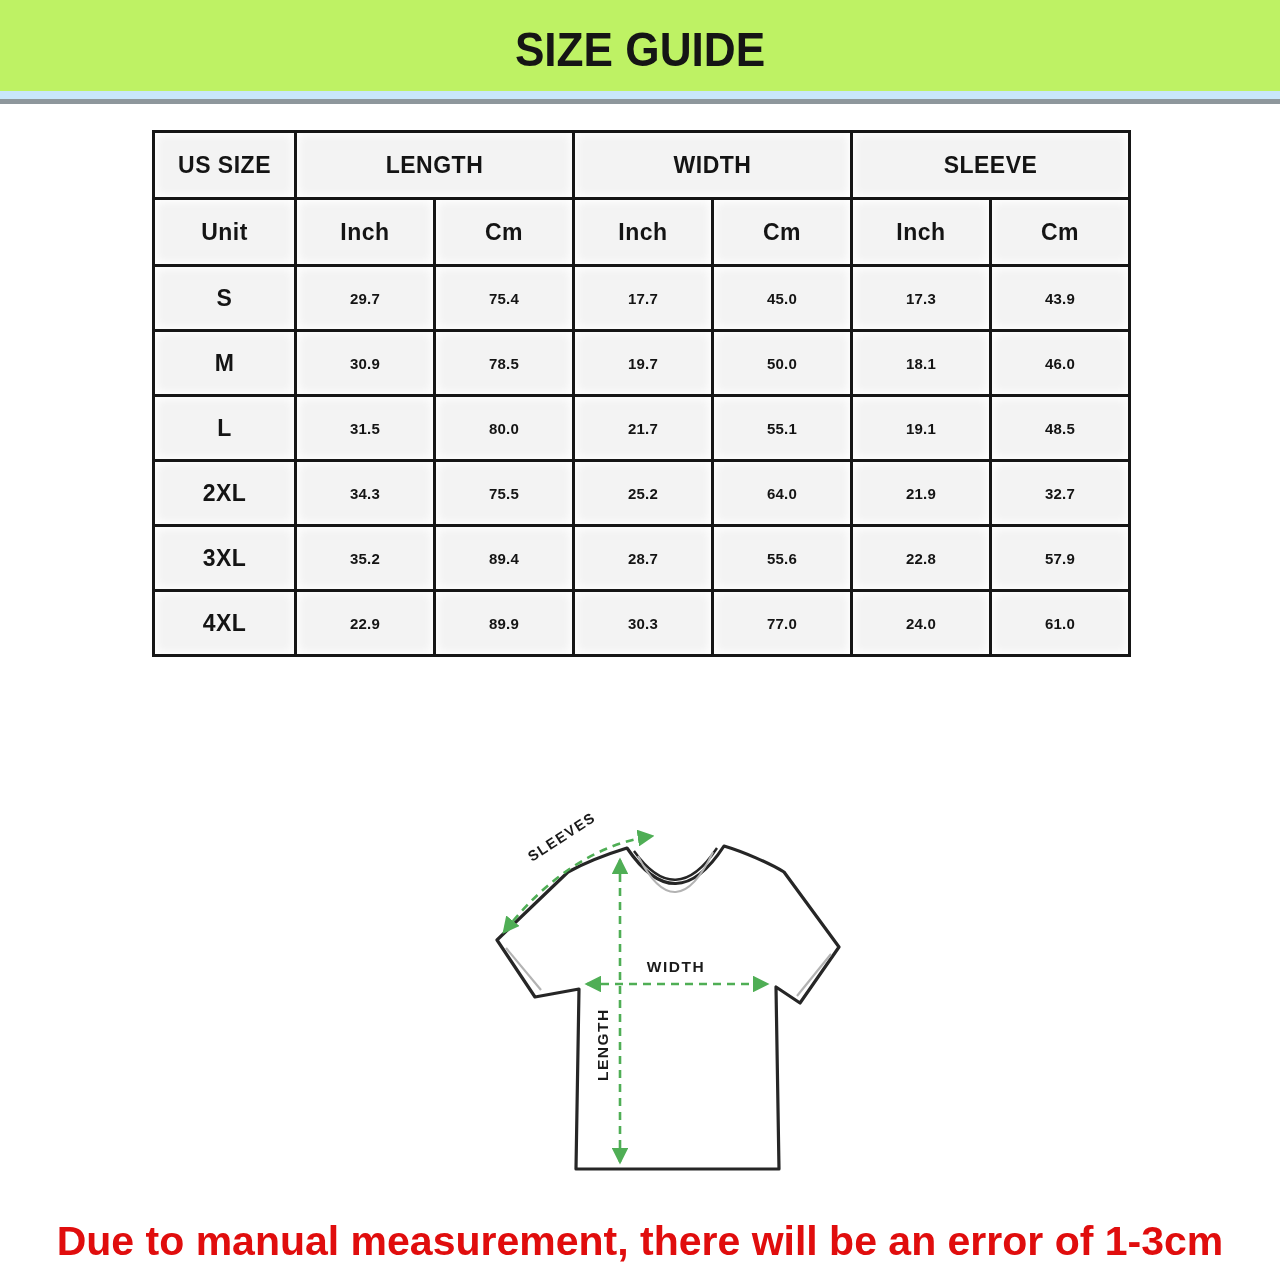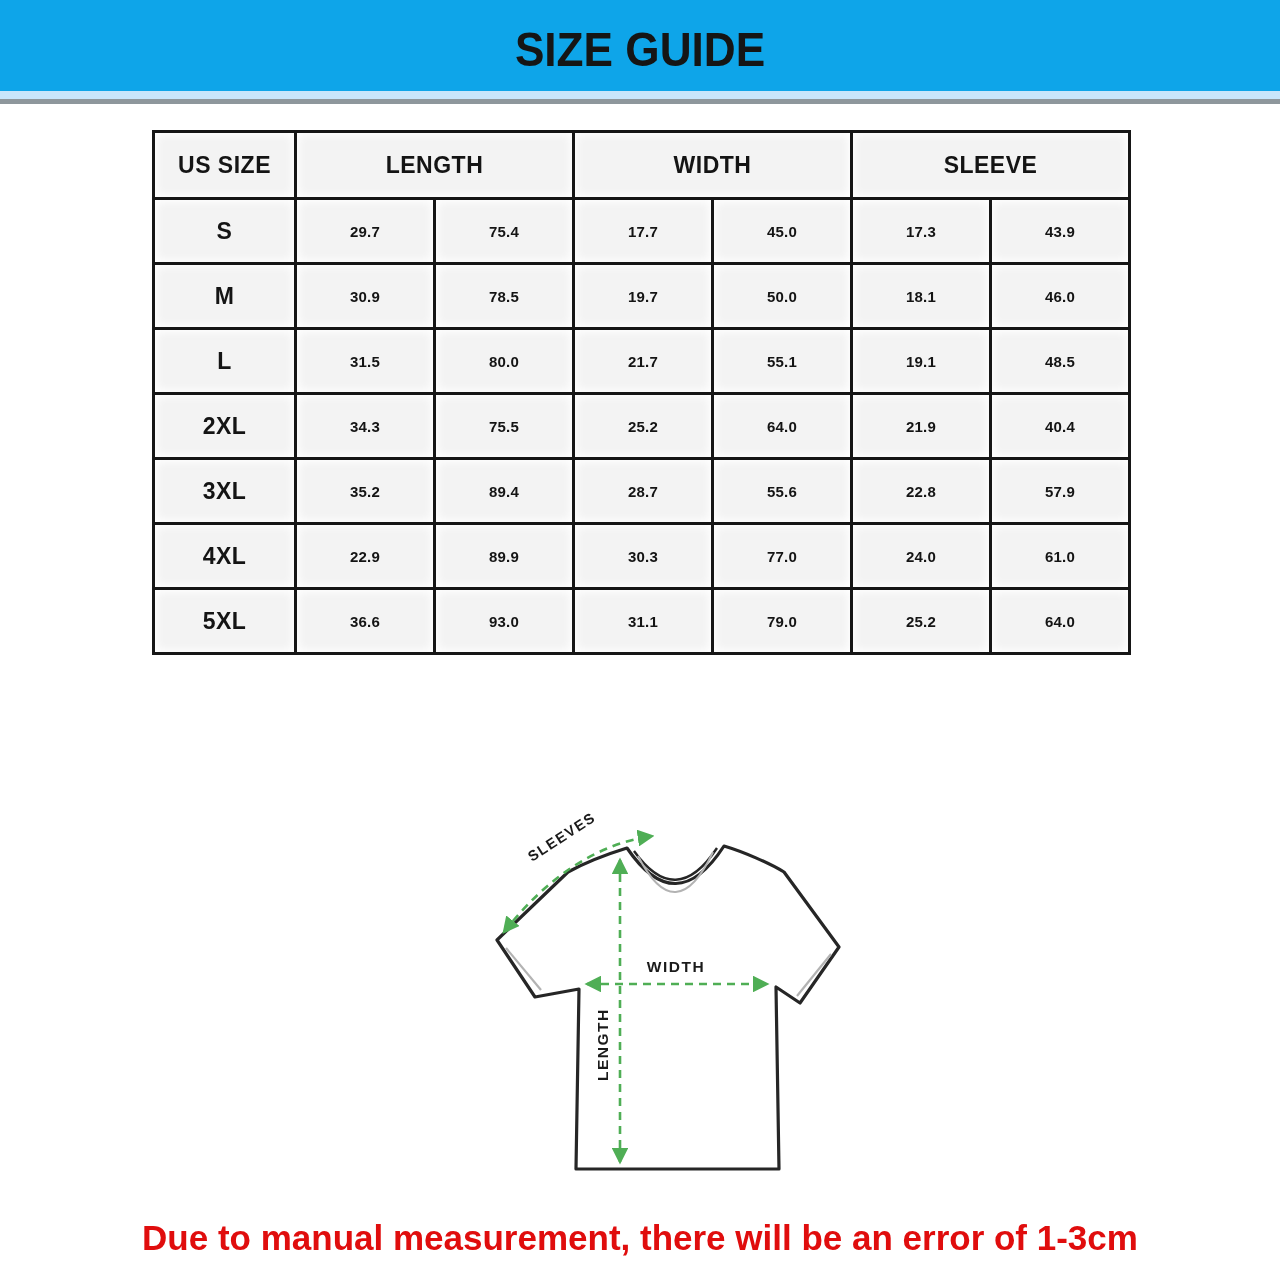--- a/index.html
+++ b/index.html
@@ -6,21 +6,21 @@
   body{
     width:1280px;height:1280px;
     background:#ffffff;
     font-family:"Liberation Sans","DejaVu Sans",sans-serif;
     position:relative;
     overflow:hidden;
   }
   
   .banner{
     position:absolute;left:0;top:0;width:1280px;height:99px;
-    background:#0ea5e9;
+    background:#bef264;
     border-bottom:5px solid #8e979c;
     box-shadow:inset 0 -8px 0 #c8e6fb;
     display:flex;align-items:center;justify-content:center;
   }
   .banner h1{
     margin:0;
     font-size:48px;
     font-weight:bold;
     letter-spacing:0px;
     color:#151515;
@@ -52,21 +52,21 @@
   }
   .shirt svg{display:block;width:100%;height:100%;}
   .shirt text{
     font-family:"Liberation Sans","DejaVu Sans",sans-serif;
     font-weight:bold;fill:#1a1a1a;letter-spacing:1.5px;
   }
   
   .footnote{
     position:absolute;left:0;top:1218px;width:1280px;
     text-align:center;
-    font-size:35px;font-weight:bold;
+    font-size:41px;font-weight:bold;
     color:#e00d0d;
     margin:0;
   }
 </style>
 </head>
 <body>
 
 <header class="banner">
   <h1>SIZE GUIDE</h1>
 </header>
@@ -80,20 +80,29 @@
       <col style="width:139px">
       <col style="width:139px">
       <col style="width:139px">
   </colgroup>
   <thead>
     <tr>
       <th>US SIZE</th>
       <th colspan="2">LENGTH</th>
       <th colspan="2">WIDTH</th>
       <th colspan="2">SLEEVE</th>
+    </tr>
+    <tr>
+      <th>Unit</th>
+      <th>Inch</th>
+      <th>Cm</th>
+      <th>Inch</th>
+      <th>Cm</th>
+      <th>Inch</th>
+      <th>Cm</th>
     </tr>
   </thead>
   <tbody>
     <tr>
       <th>S</th>
       <td>29.7</td>
       <td>75.4</td>
       <td>17.7</td>
       <td>45.0</td>
       <td>17.3</td>
@@ -117,48 +126,39 @@
       <td>19.1</td>
       <td>48.5</td>
     </tr>
     <tr>
       <th>2XL</th>
       <td>34.3</td>
       <td>75.5</td>
       <td>25.2</td>
       <td>64.0</td>
       <td>21.9</td>
-      <td>40.4</td>
+      <td>32.7</td>
     </tr>
     <tr>
       <th>3XL</th>
       <td>35.2</td>
       <td>89.4</td>
       <td>28.7</td>
       <td>55.6</td>
       <td>22.8</td>
       <td>57.9</td>
     </tr>
     <tr>
       <th>4XL</th>
       <td>22.9</td>
       <td>89.9</td>
       <td>30.3</td>
       <td>77.0</td>
       <td>24.0</td>
       <td>61.0</td>
-    </tr>
-    <tr>
-      <th>5XL</th>
-      <td>36.6</td>
-      <td>93.0</td>
-      <td>31.1</td>
-      <td>79.0</td>
-      <td>25.2</td>
-      <td>64.0</td>
     </tr>
   </tbody>
 </table>
 
 <figure class="shirt">
   <svg viewBox="0 0 500 420" xmlns="http://www.w3.org/2000/svg">
     <defs>
       <marker id="ah" viewBox="0 0 10 10" refX="8.5" refY="5" markerWidth="6.5" markerHeight="6.5" orient="auto-start-reverse">
         <path d="M0 0 L10 5 L0 10 Z" fill="#4fae55"></path>
       </marker>

